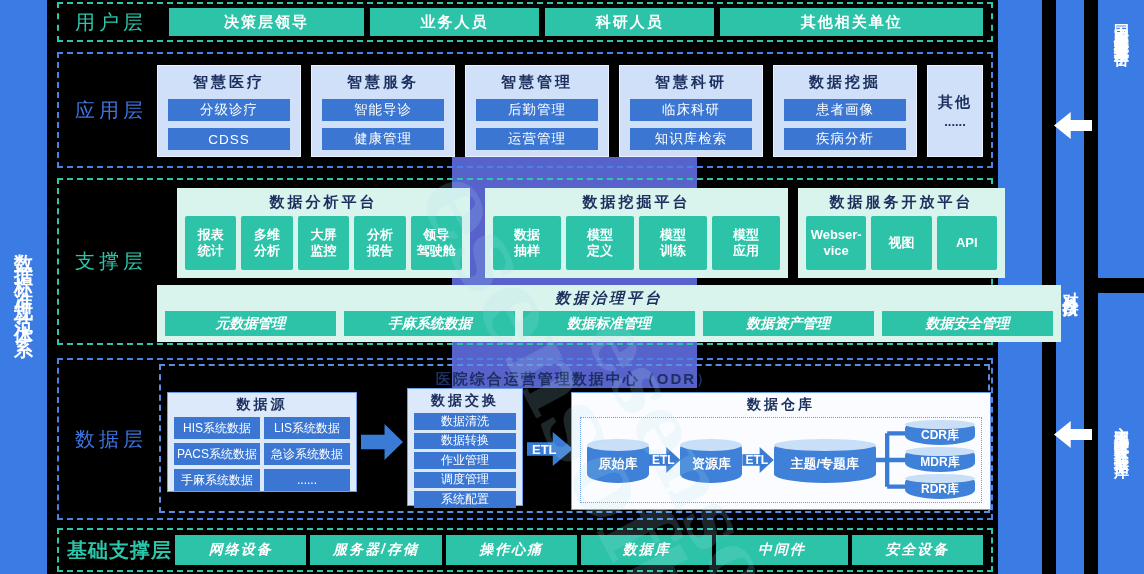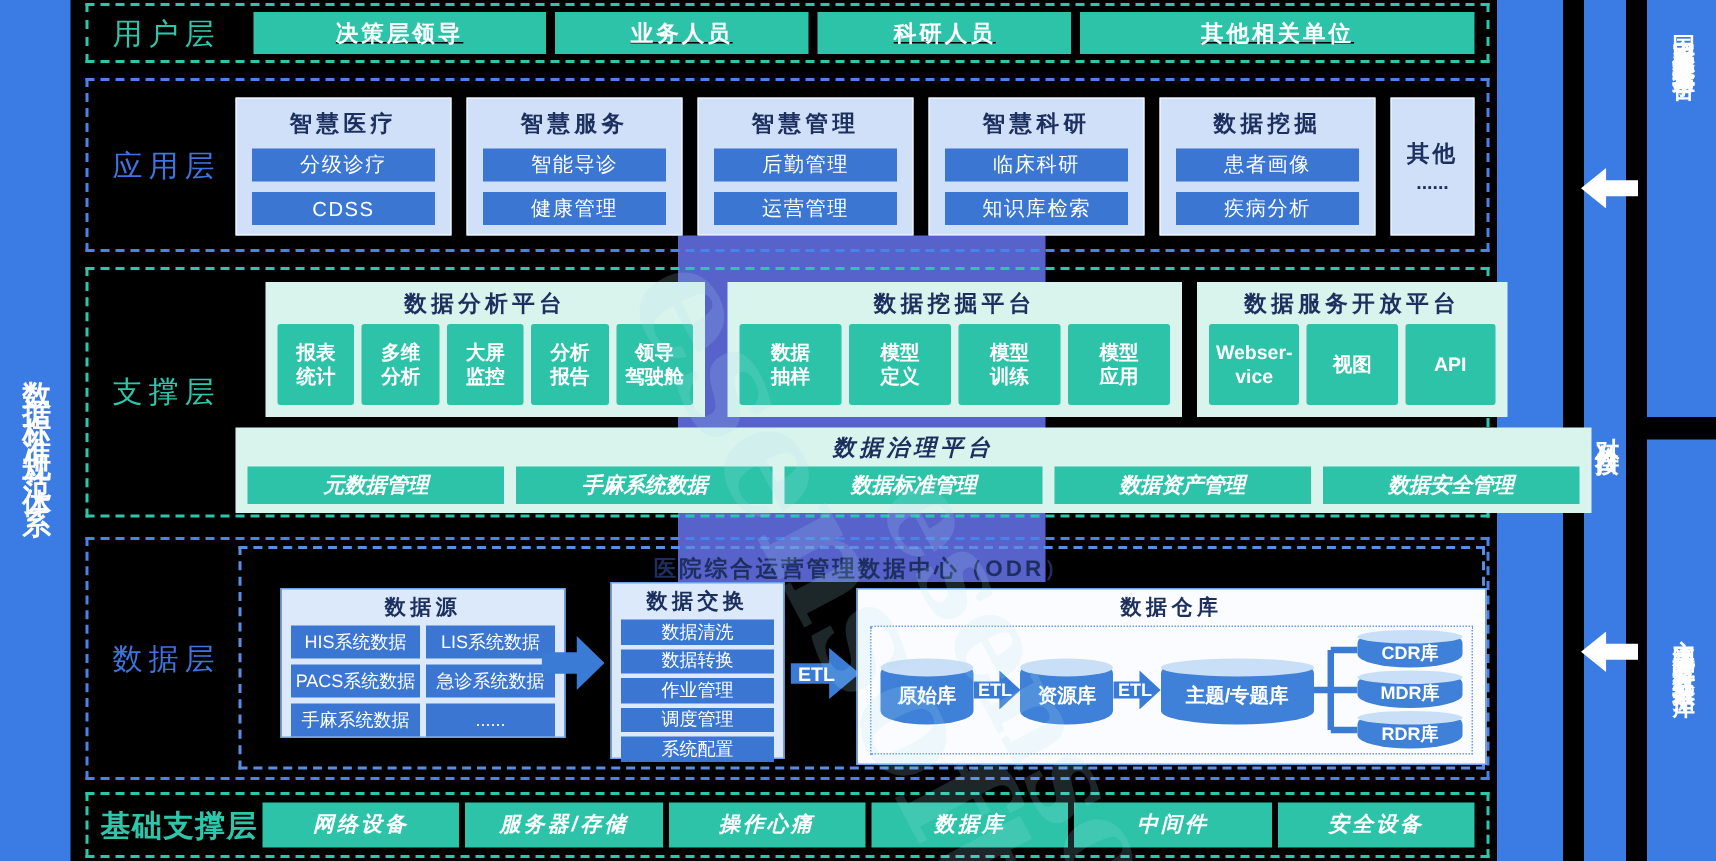--- a/index.html
+++ b/index.html
@@ -24,21 +24,21 @@
   .sec{position:absolute;left:57px;width:936px;box-sizing:border-box;z-index:2;}
   .sec.teal{border:2px dashed #2cc7ab;}
   .sec.blue{border:2px dashed #4a82e8;}
   .layer-label{position:absolute;left:16px;top:0;bottom:0;display:flex;align-items:center;
     font-weight:normal;font-size:20px;letter-spacing:4px;}
   .layer-label.t{color:#2cc7ab;}
   .layer-label.b{color:#3d74e0;}
 
   
   .sec-user{top:2px;height:40px;}
-  .user-btns{position:absolute;left:110px;right:8px;top:4px;bottom:4px;display:flex;gap:6px;align-items:flex-start;text-decoration:underline;}
+  .user-btns{position:absolute;left:110px;right:8px;top:4px;bottom:4px;display:flex;gap:6px;align-items:flex-start;}
   .user-btn{height:28px;background:#2cc3a8;color:#fff;font-weight:bold;font-size:15px;letter-spacing:2px;
     display:flex;align-items:center;justify-content:center;}
 
   
   .sec-app{top:52px;height:116px;}
   .app-cards{position:absolute;left:98px;right:8px;top:11px;height:92px;display:flex;gap:10px;}
   .app-card{flex:1;background:#cfe0f8;border:1px solid #e9f1fd;box-sizing:border-box;display:flex;flex-direction:column;}
   .app-title{color:#1c2f5e;font-weight:bold;font-size:15px;letter-spacing:3px;text-align:center;margin-top:7px;}
   .app-btn{margin:7px 10px 0 10px;height:22px;background:#3a76d2;color:#fff;font-size:13.5px;letter-spacing:1px;
     display:flex;align-items:center;justify-content:center;}
@@ -60,21 +60,21 @@
   .gov-row{display:flex;gap:8px;padding:3px 8px 0 8px;}
   .gov-chip{flex:1;height:25px;background:#2cc3a8;color:#fff;font-size:14px;font-weight:bold;
     display:flex;align-items:center;justify-content:center;}
 
   
   .sec-data{top:358px;height:162px;}
   .odr{position:absolute;left:100px;top:4px;width:831px;height:149px;border:2px dashed #5b8de0;box-sizing:border-box;}
   .odr-title{color:#1c2f5e;font-weight:bold;font-size:15px;letter-spacing:2px;text-align:center;margin-top:4px;position:relative;z-index:2;}
   .mini-card{position:absolute;background:#dce9fb;border:1.5px solid #6f9fe8;box-sizing:border-box;z-index:2;}
   .mini-title{color:#1c2f5e;font-weight:bold;font-size:14px;letter-spacing:3px;text-align:center;margin-top:3px;}
-  .src{left:6px;top:26px;width:190px;height:100px;margin-left:20px;}
+  .src{left:6px;top:26px;width:190px;height:100px;}
   .src-grid{display:grid;grid-template-columns:1fr 1fr;gap:4px;padding:3px 6px 5px 6px;}
   .blue-btn{height:22px;background:#3a76d2;color:#fff;font-size:12px;display:flex;align-items:center;justify-content:center;white-space:nowrap;}
   .exch{left:246px;top:22px;width:116px;height:118px;}
   .exch-col{display:flex;flex-direction:column;gap:3px;padding:3px 6px 5px 6px;}
   .exch-col .blue-btn{height:16.5px;}
   .barrow{position:absolute;background:#3a7bd5;z-index:2;
     clip-path:polygon(0 30%,56% 30%,56% 0,100% 50%,56% 100%,56% 70%,0 70%);}
   .arr1{left:200px;top:58px;width:42px;height:36px;}
   .etl-big{left:366px;top:66px;width:46px;height:34px;color:#fff;font-weight:bold;font-size:13px;
     display:flex;align-items:center;padding-left:5px;box-sizing:border-box;}

